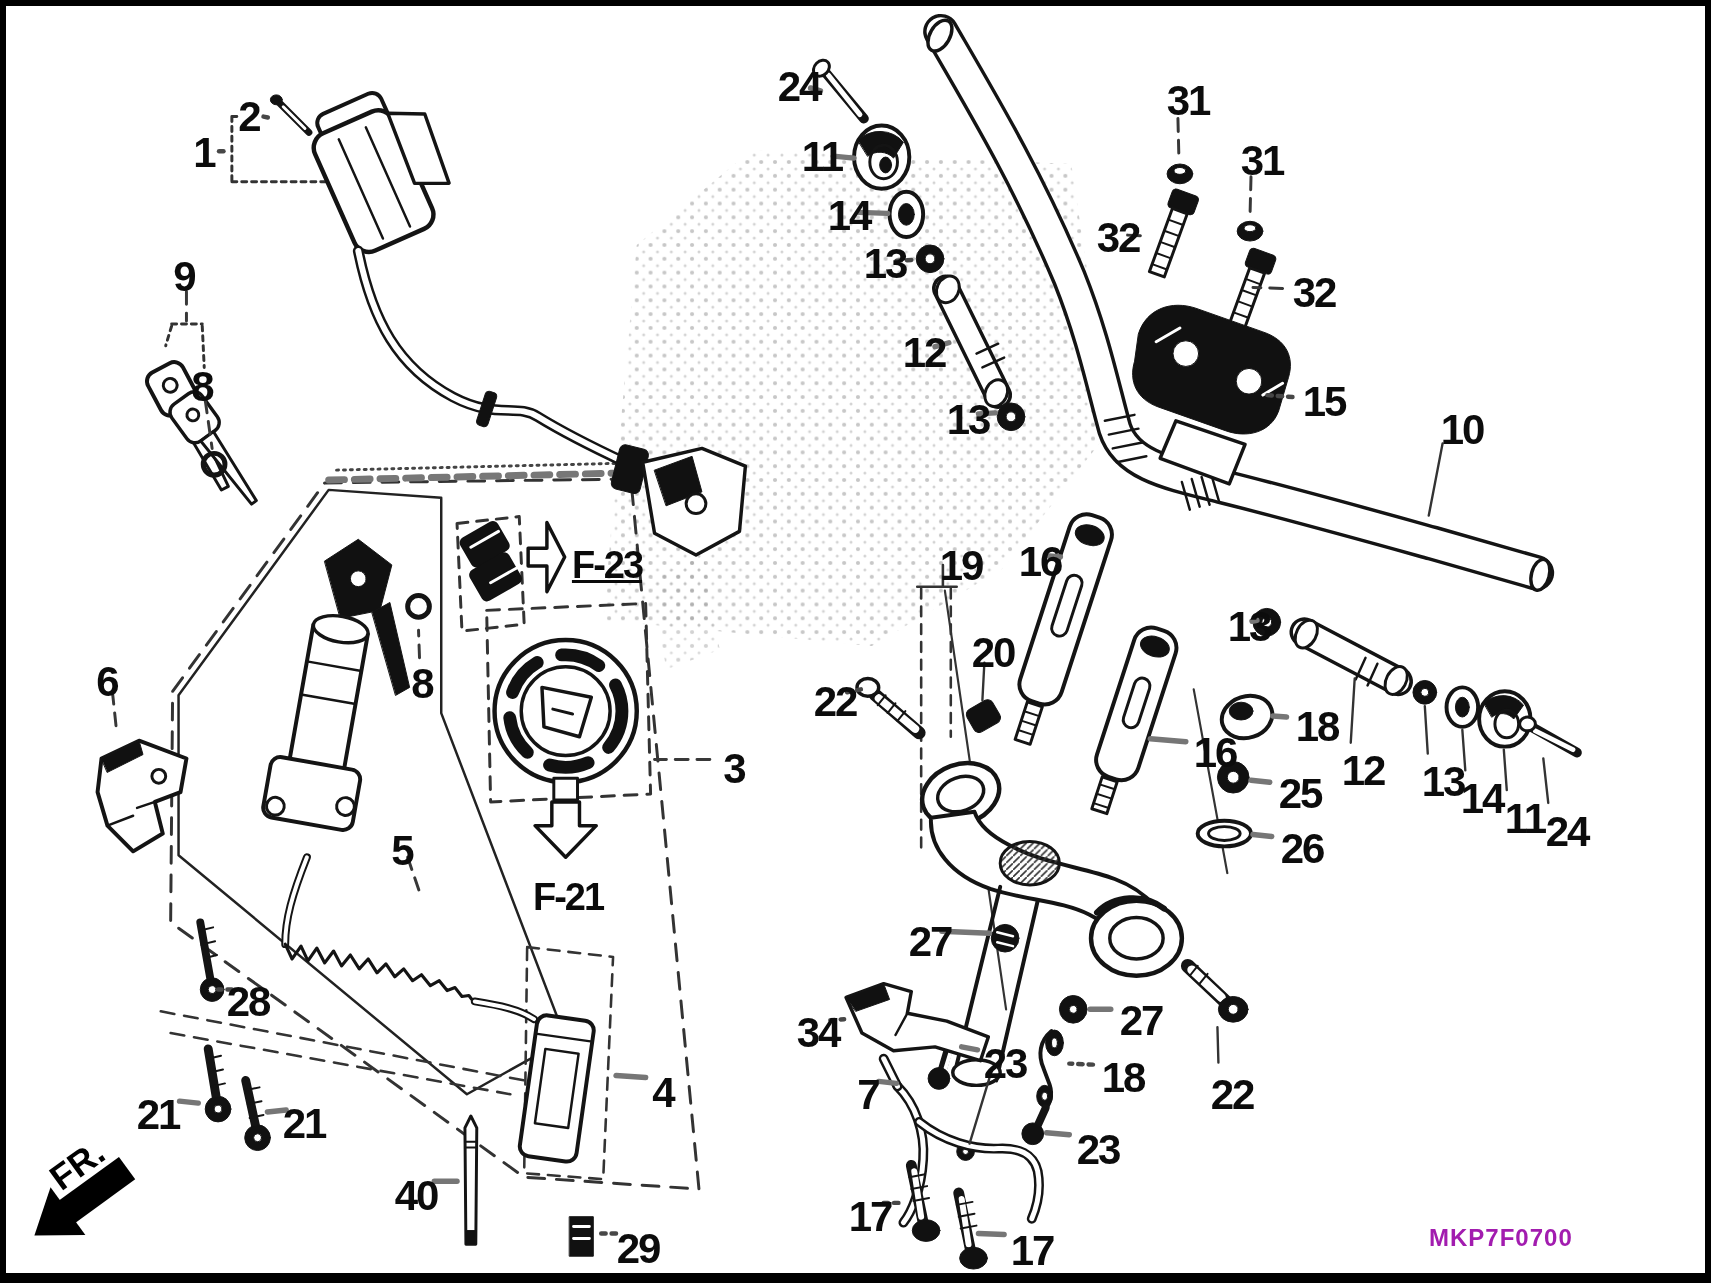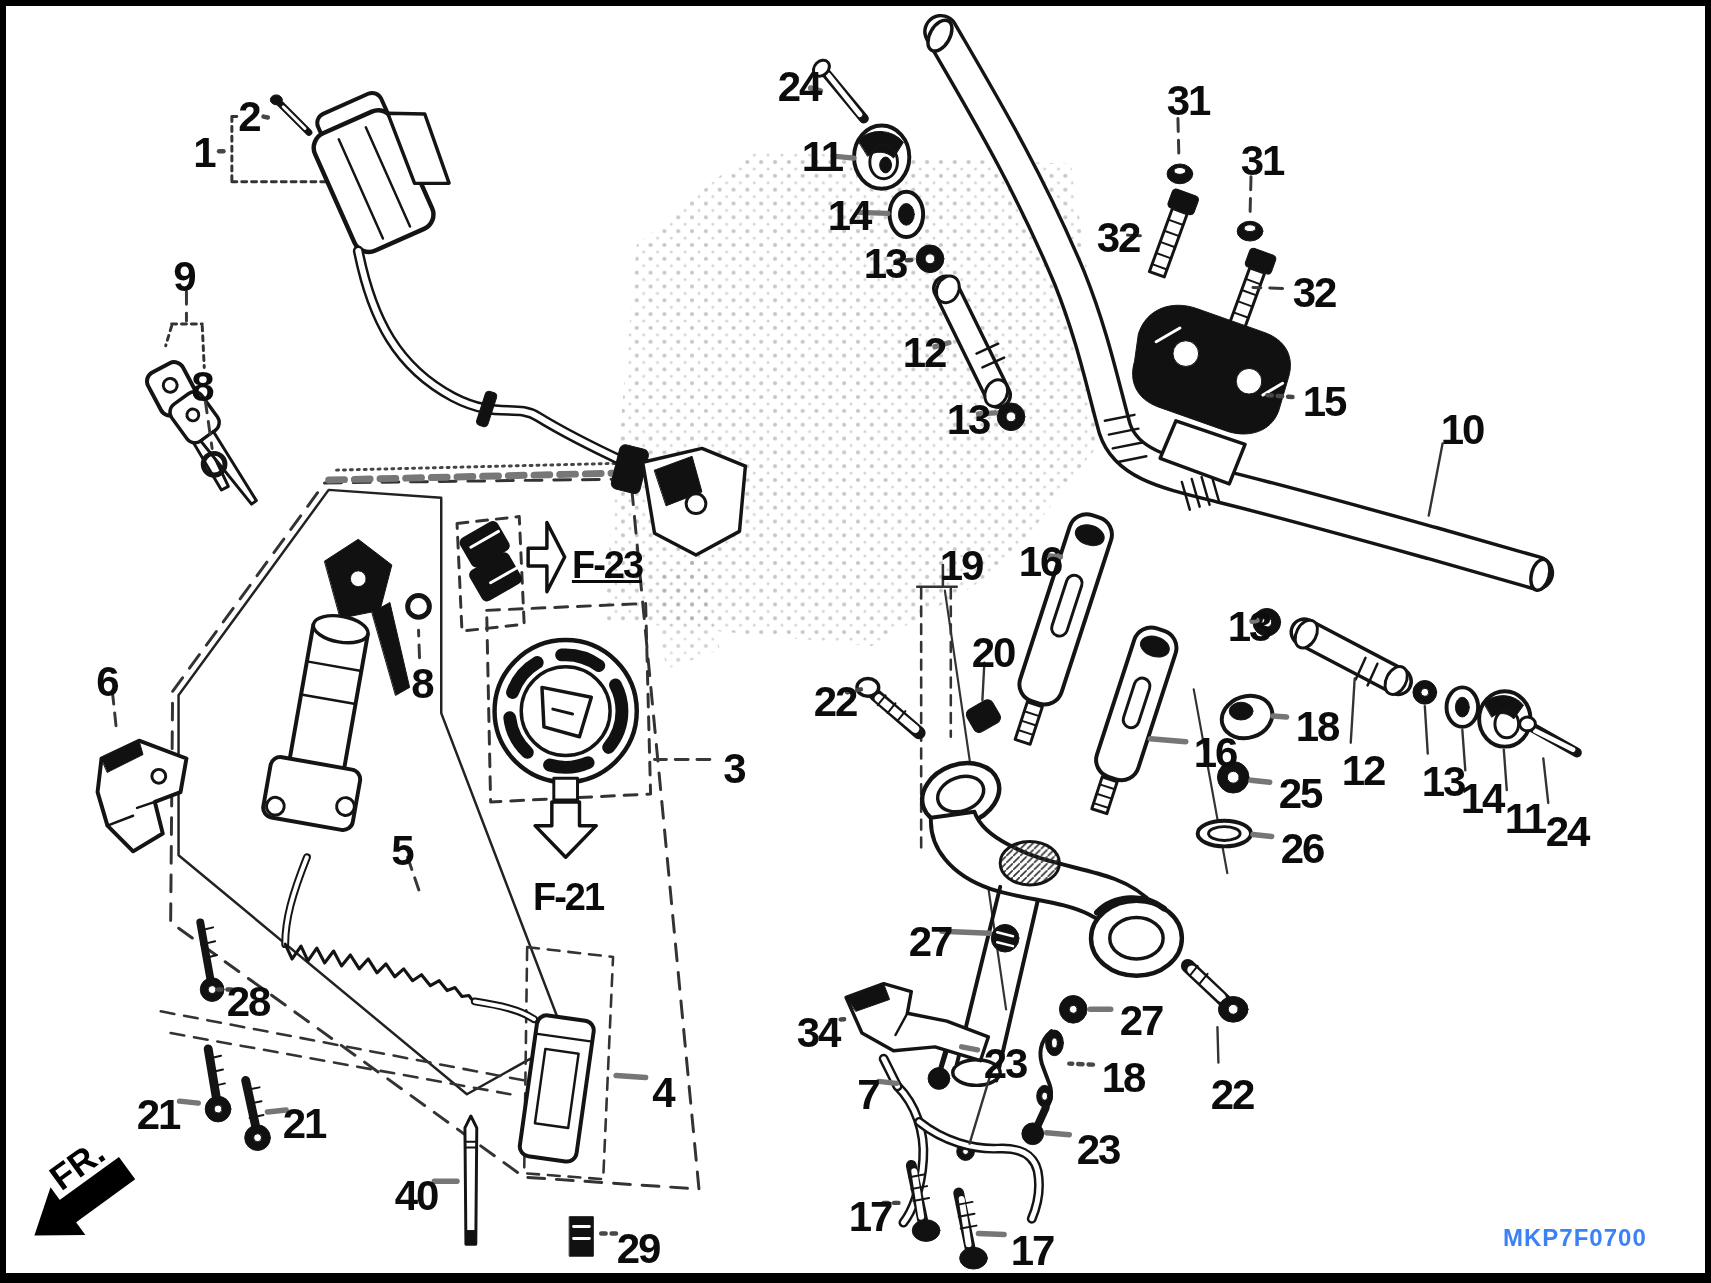--- a/index.html
+++ b/index.html
@@ -34,23 +34,23 @@
   #ref-f23{left:601px;top:559px;text-decoration:underline;}
   #ref-f21{left:562px;top:891px;}
   #watermark{
     position:absolute;left:588px;top:594px;
     font:700 88px/1 "Liberation Sans",sans-serif;
     letter-spacing:24px;
     color:#8c8c8c;opacity:.45;
     z-index:1;
   }
   #diagram-code{
-    position:absolute;left:1497px;top:1220px;
+    position:absolute;left:1423px;top:1220px;
     font:700 24px/1 "Liberation Sans",sans-serif;
-    letter-spacing:1px;color:#3b82f6;z-index:5;
+    letter-spacing:1px;color:#a21caf;z-index:5;
   }
   
   .ld-s{stroke:#767676;stroke-width:5.5;}
   .ld-t{stroke:#333;stroke-width:2.4;}
   .ld-d{stroke:#383838;stroke-width:3;stroke-dasharray:13 9;}
   .ld-o{stroke:#474747;stroke-width:4.5;stroke-dasharray:4.5 6;}
 </style>
 </head>
 <body>
 

